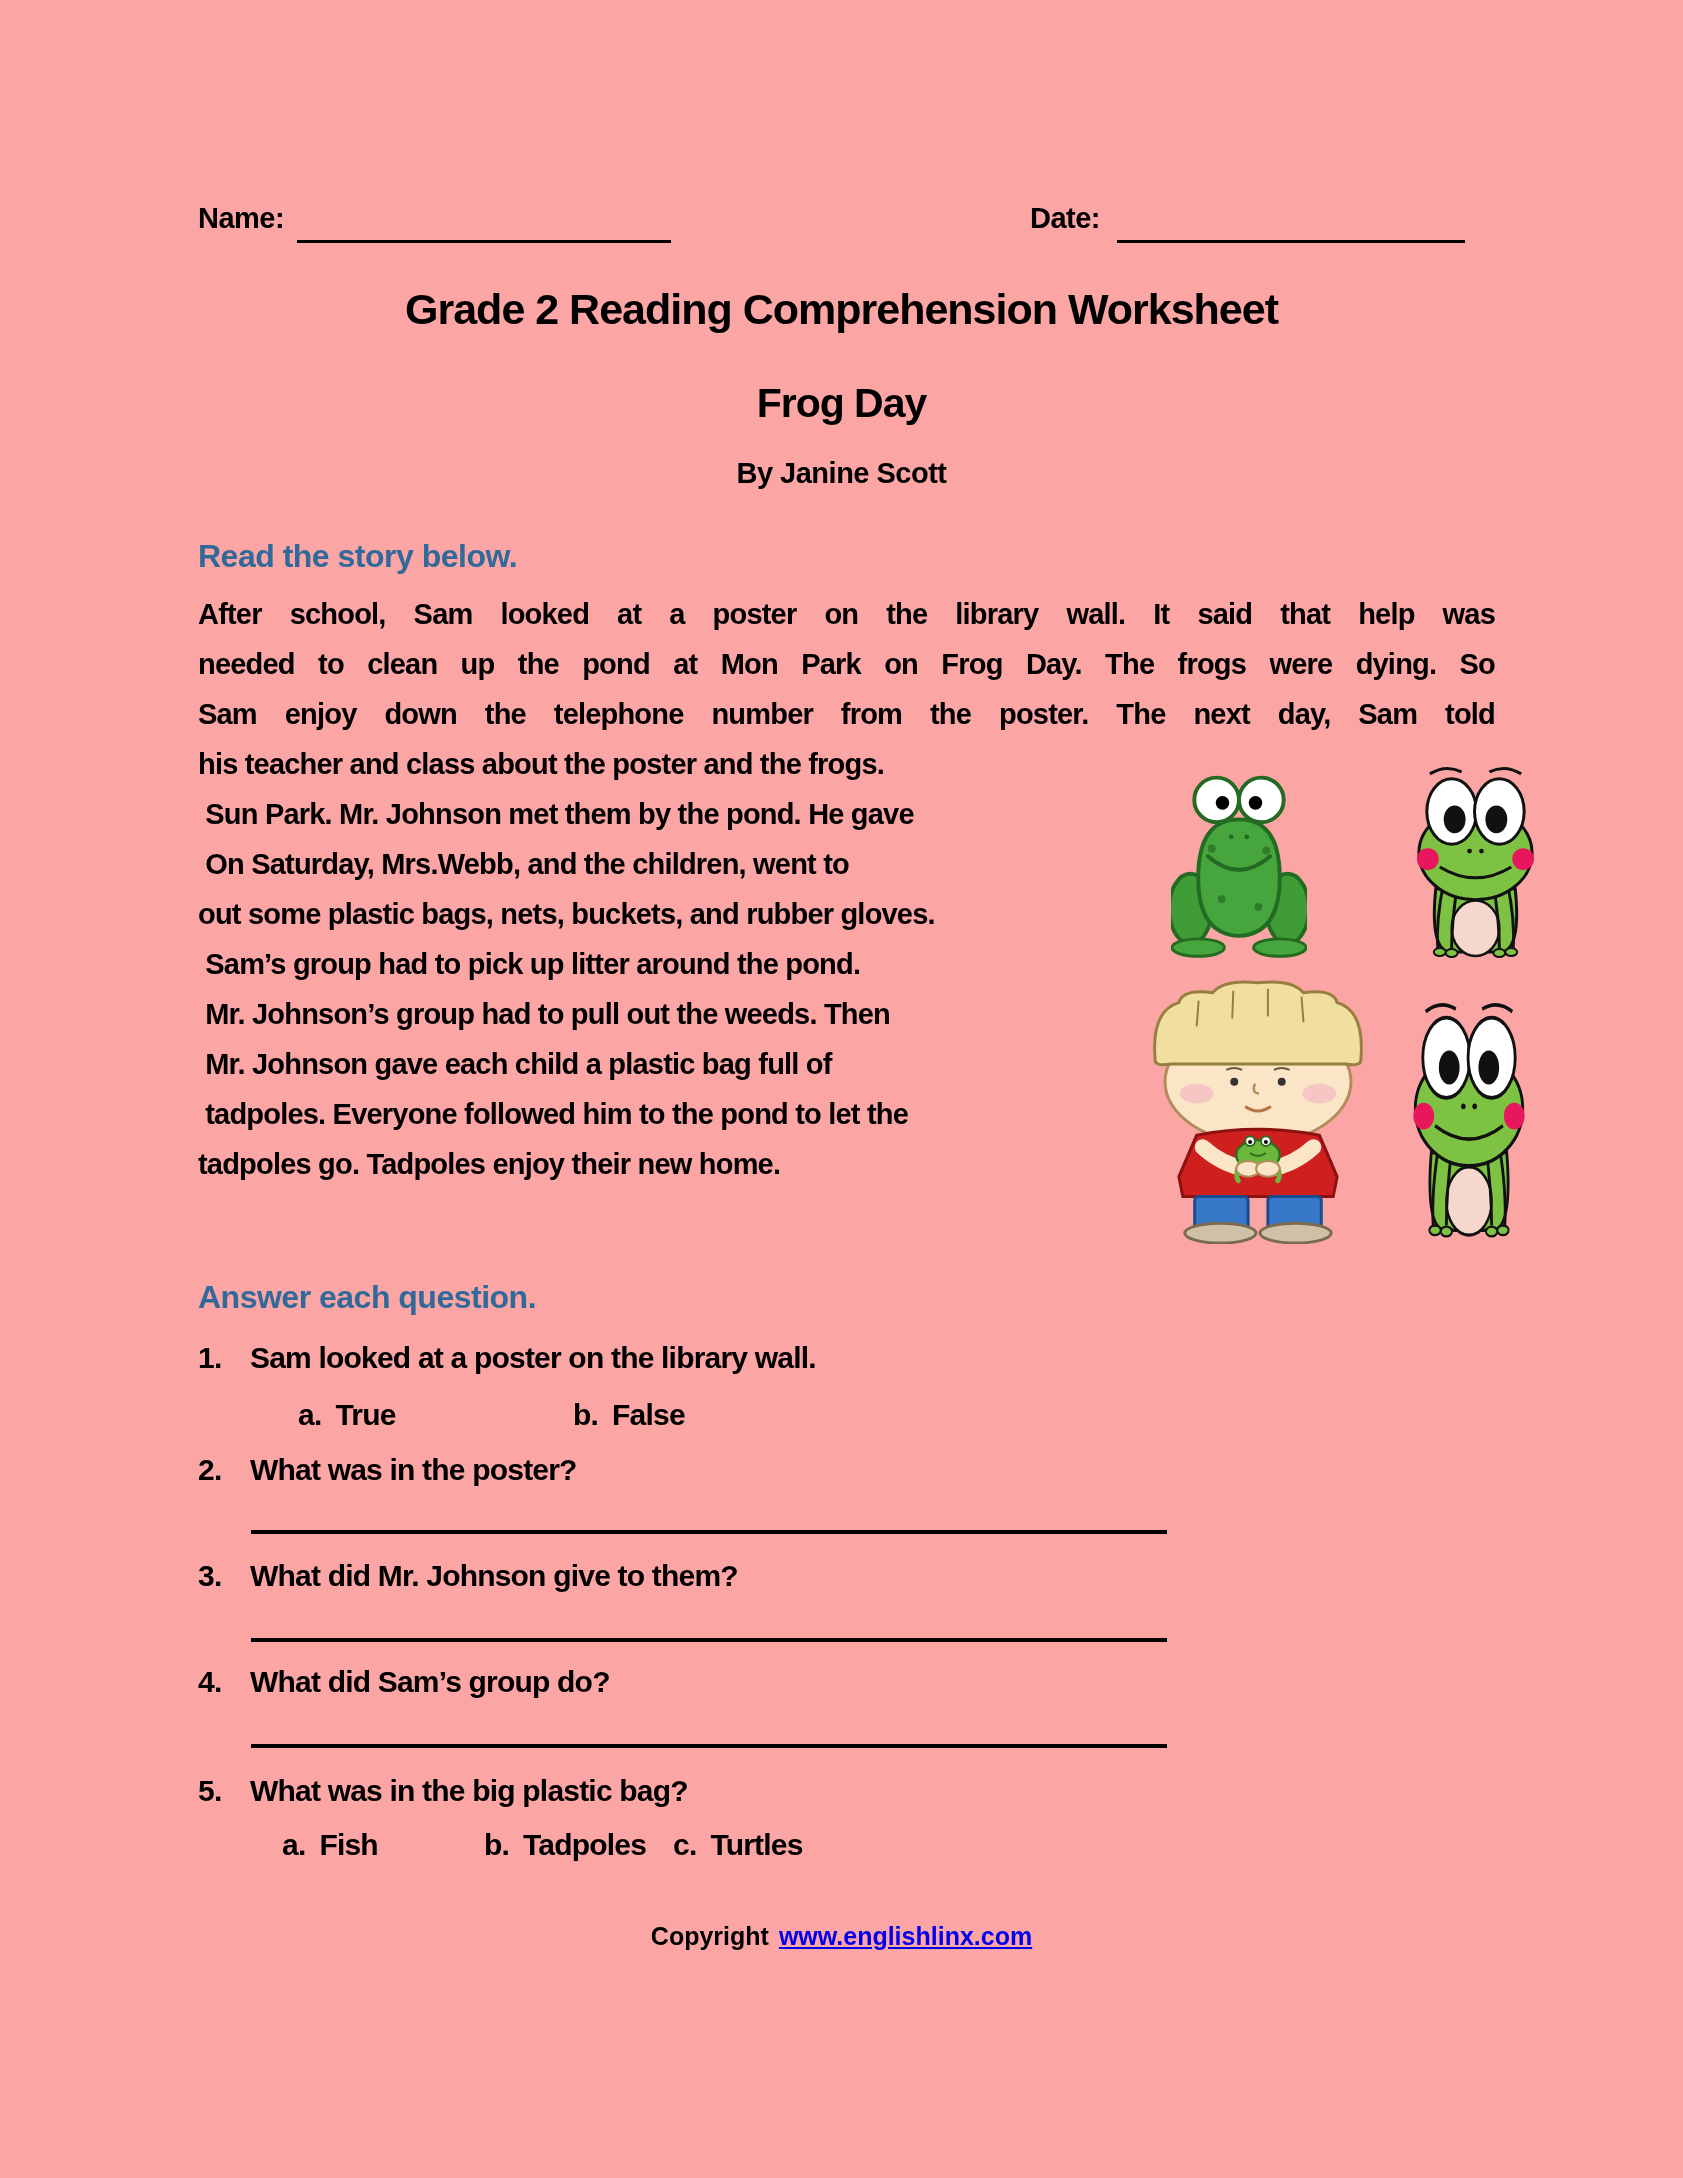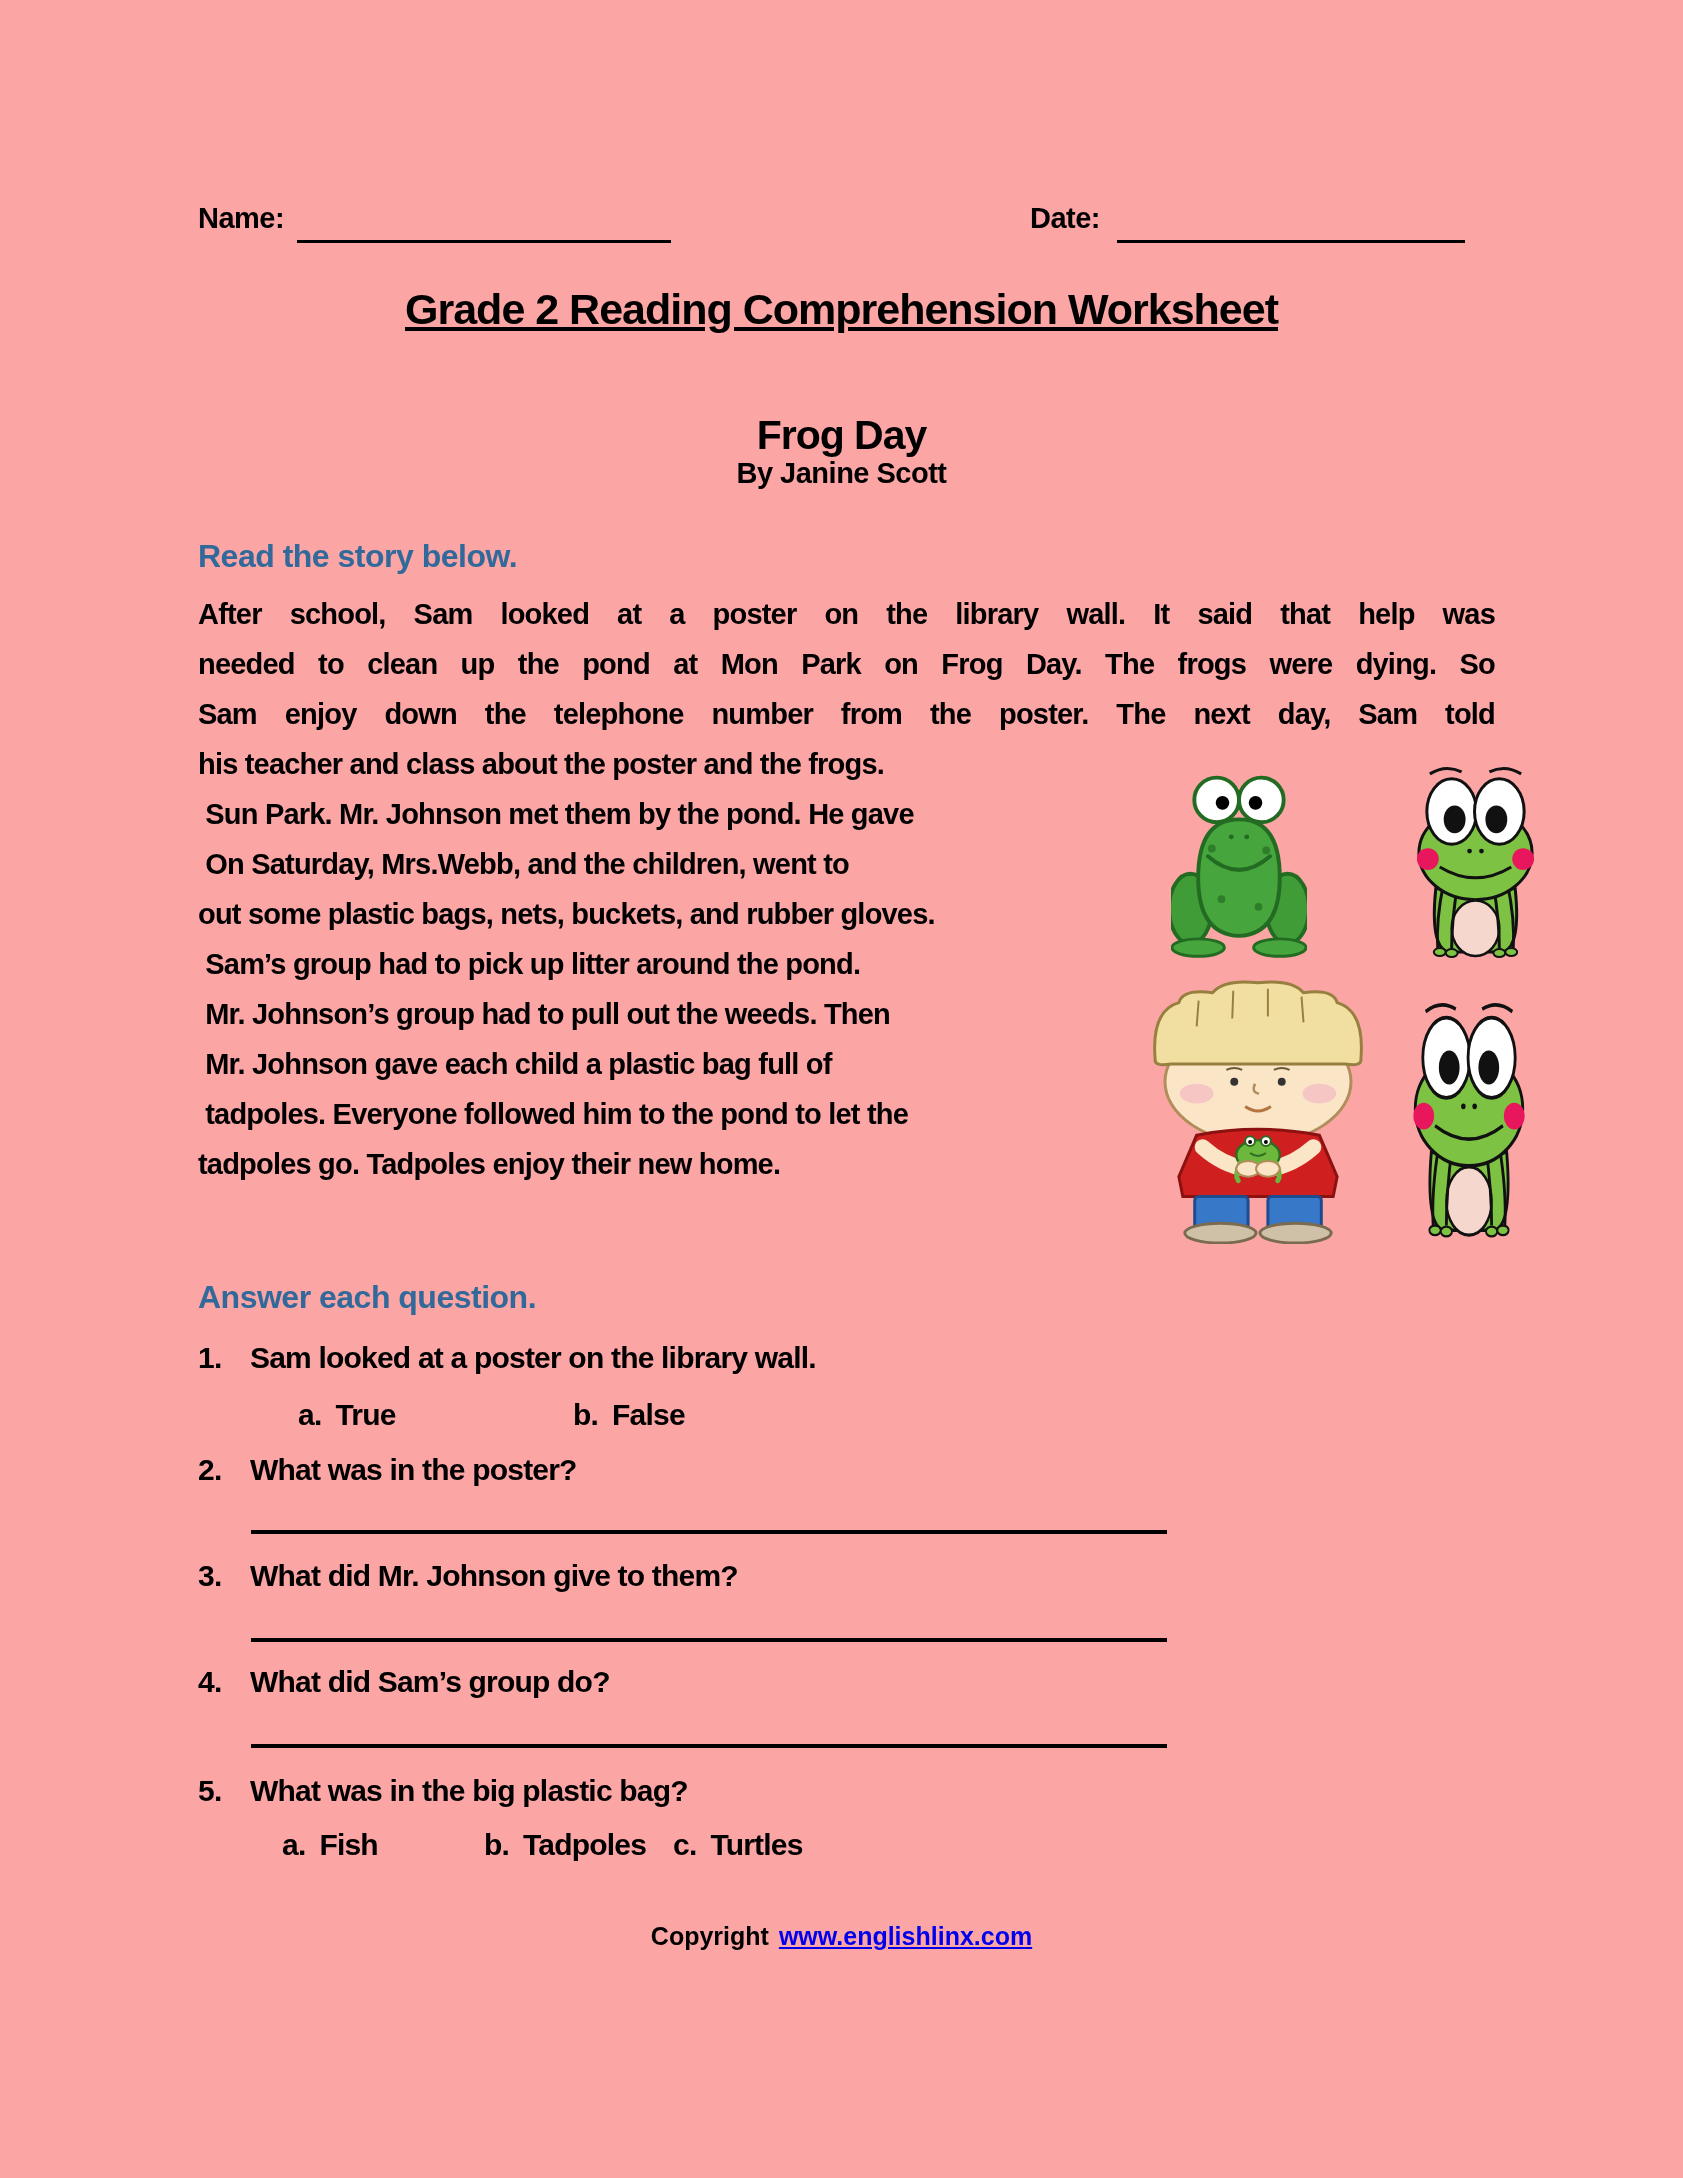--- a/index.html
+++ b/index.html
@@ -5,22 +5,22 @@
   html,body{margin:0;padding:0;background:#ffffff;}
   .page{
     position:relative;width:1683px;height:2178px;background:#fca5a5;
     font-family:"Liberation Sans",sans-serif;color:#000;overflow:hidden;
   }
   .abs{position:absolute;}
   
   .lbl{font-size:29px;font-weight:700;letter-spacing:-0.5px;}
   .write-line{border-bottom:3px solid #000;height:36px;}
   
-  .title{left:0;right:0;top:285px;text-align:center;font-size:43px;font-weight:700;letter-spacing:-1px;text-decoration:underline;}
-  .story-title{left:0;right:0;top:380px;text-align:center;font-size:41px;font-weight:700;letter-spacing:-1px;margin-top:32px;}
+  .title{left:0;right:0;top:285px;text-align:center;font-size:43px;font-weight:700;letter-spacing:-1px;}
+  .story-title{left:0;right:0;top:380px;text-align:center;font-size:41px;font-weight:700;letter-spacing:-1px;}
   .byline{left:0;right:0;top:457px;text-align:center;font-size:29px;font-weight:700;letter-spacing:-0.5px;}
   
   .section-heading{font-size:32px;font-weight:700;color:var(--heading-blue,#31699a);letter-spacing:-0.5px;}
   
   .story{left:198px;top:589px;width:1307px;}
   .story-line{
     height:50px;line-height:50px;font-size:29px;font-weight:700;
     letter-spacing:-0.8px;white-space:pre-wrap;
   }
   .story-line.just{white-space:normal;width:1297px;text-align:justify;text-align-last:justify;}

